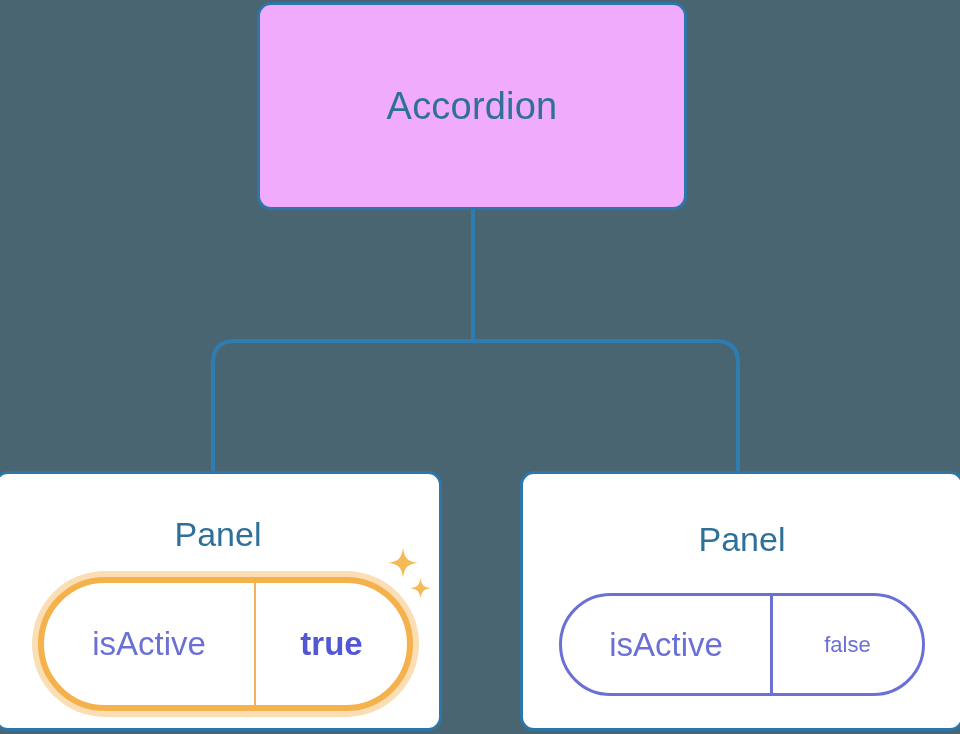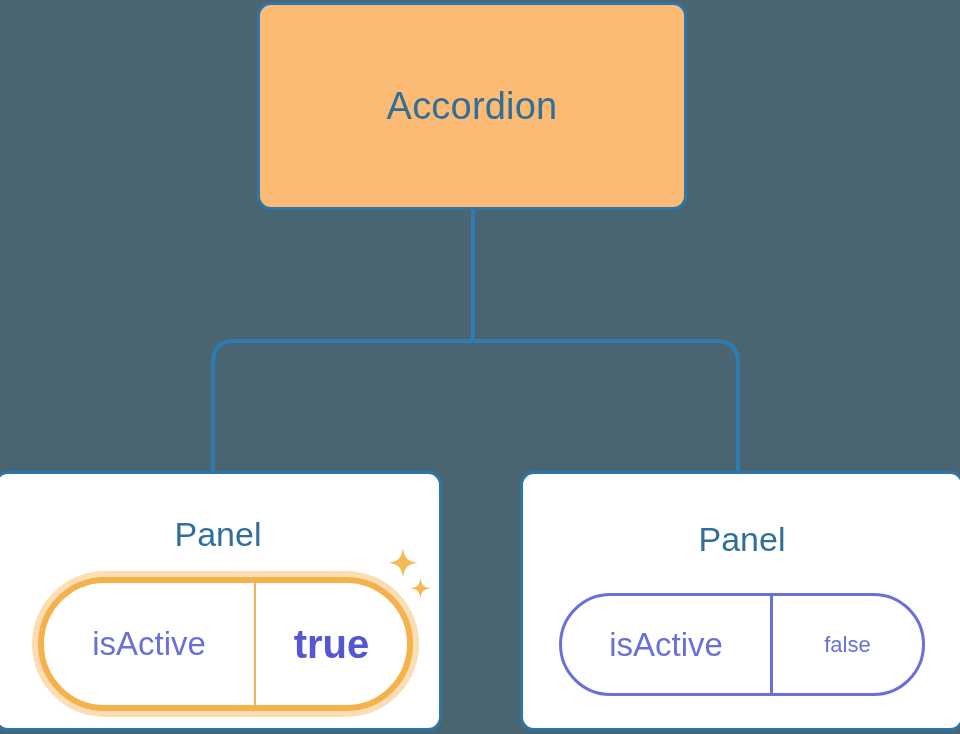--- a/index.html
+++ b/index.html
@@ -27,21 +27,21 @@
     width: 960px;
     height: 734px;
   }
   
   .node-root {
     position: absolute;
     left: 257px;
     top: 2px;
     width: 430px;
     height: 208px;
-    background: #fdba74;
+    background: #f0abfc;
     border: 3px solid #2f76a8;
     border-radius: 14px;
     box-sizing: border-box;
     display: flex;
     align-items: center;
     justify-content: center;
   }
   .node-root-title {
     font-size: 38px;
     color: #2f7099;
@@ -108,21 +108,21 @@
     box-sizing: border-box;
   }
   .pill-highlight .pill-key {
     width: 212px;
     border-right: 2px solid #f0b45e;
     font-size: 33px;
     color: #6b70d6;
   }
   .pill-highlight .pill-val {
     flex: 1;
-    font-size: 40px;
+    font-size: 33px;
     font-weight: bold;
     color: #5457d4;
   }
   
   .pill-plain {
     left: 36px;
     top: 119px;
     width: 366px;
     height: 103px;
     border: 3px solid #6b70d6;

